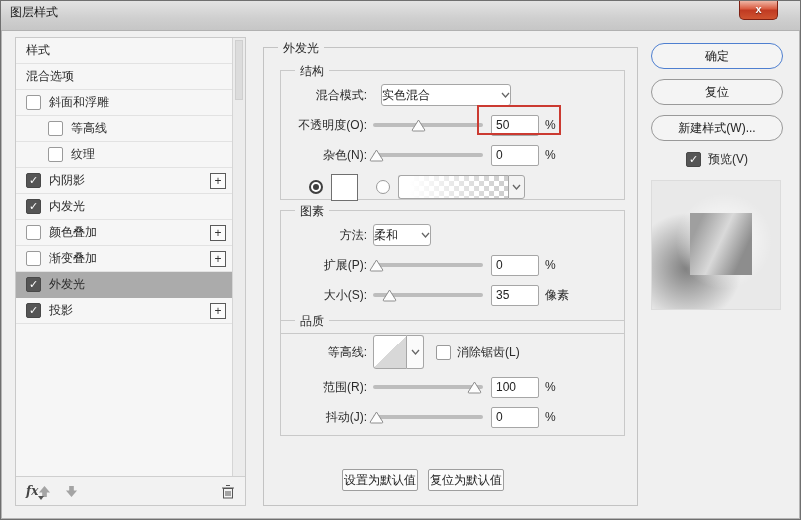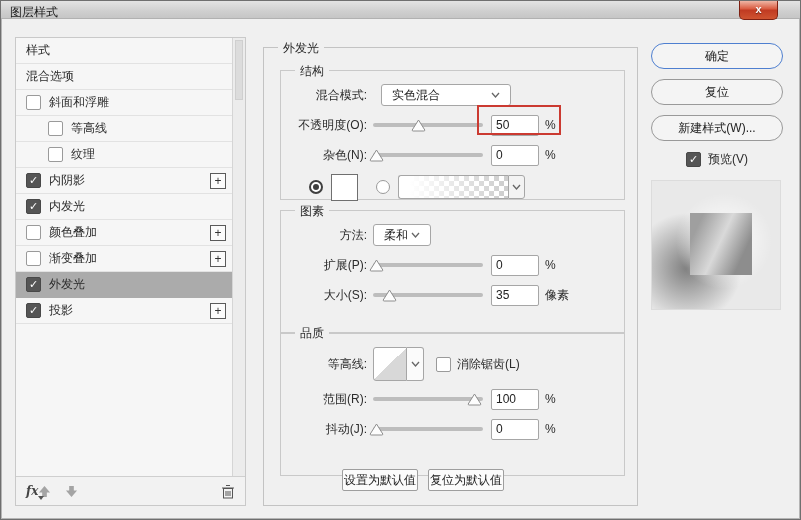--- a/index.html
+++ b/index.html
@@ -4,21 +4,21 @@
 <style>
   * { margin:0; padding:0; box-sizing:border-box; }
   html,body { width:801px; height:520px; font-family:"Liberation Sans","DejaVu Sans",sans-serif; }
   body { background:#fff; }
 
   .dialog { position:absolute; left:0; top:0; width:801px; height:520px;
     border:1px solid #6f6f6f; outline:1px solid #b5b5b5; outline-offset:-2px;
     background:#f0f0f0; overflow:hidden; }
 
   
-  .titlebar { position:relative; height:18px;
+  .titlebar { position:relative; height:30px;
     background:linear-gradient(#e3e3e3,#cfcfcf 60%,#c6c6c6);
     border-bottom:1px solid #b1b1b1; }
   .title-text { position:absolute; left:9px; top:3px; font-size:12px; color:#1c1c1c; }
   .close-btn { position:absolute; right:22px; top:0; width:39px; height:19px;
     background:linear-gradient(#efb6a5,#d9593e 45%,#c03a22 50%,#cf5330);
     border:1px solid #7e2012; border-top:none; border-radius:0 0 5px 5px;
     color:#fff; font-size:11px; font-weight:bold; text-align:center; line-height:17px;
     text-shadow:0 1px 1px rgba(0,0,0,.5); cursor:default; }
 
   
@@ -50,34 +50,34 @@
   .trash { margin-left:auto; display:flex; align-items:center; }
 
   
   .main-panel { position:absolute; left:262px; top:46px; width:375px; height:459px;
     border:1px solid #c3c3c3; }
   .legend { position:absolute; top:-8px; left:14px; background:#f0f0f0;
     padding:0 5px; font-size:12px; color:#2b2b2b; }
   .group { position:absolute; left:16px; width:345px; border:1px solid #c9c9c9; }
   .g-structure { top:22px; height:130px; }
   .g-elements  { top:162px; height:124px; }
-  .g-quality   { top:284px; height:144px; }
+  .g-quality   { top:272px; height:116px; }
 
   .row { display:flex; align-items:center; height:24px; margin-top:6px; }
   .row-label { flex:0 0 92px; text-align:right; font-size:12px; color:#2b2b2b; padding-right:6px; }
   .slider { position:relative; width:110px; height:14px; margin-right:8px; }
   .slider .track { position:absolute; left:0; right:0; top:5px; height:4px;
     background:#bdbdbd; border-radius:2px; }
   .slider .thumb { position:absolute; top:0; margin-left:-8px; }
   .val-box { width:48px; height:21px; background:#fff; border:1px solid #a6a6a6;
     border-radius:2px; font-size:12px; color:#222; padding:2px 4px; margin-right:6px; }
   .unit { font-size:12px; color:#2b2b2b; }
 
   .dropdown { height:22px; background:#fff; border:1px solid #a6a6a6; border-radius:3px;
-    display:flex; align-items:center; font-size:12px; color:#222; padding:0 10px; }
+    display:flex; align-items:center; font-size:12px; color:#222; padding:0 0; }
   .dd-text { flex:1; }
   .dd-wide { width:130px; }
   .dd-small { width:58px; }
 
   .red-box { position:absolute; border:2px solid #cb3a31; pointer-events:none; }
 
   .radio { width:14px; height:14px; border-radius:50%; border:1px solid #9a9a9a;
     background:#fff; margin:0 8px 0 4px; flex:0 0 auto; }
   .radio.sel { border:2px solid #3f3f3f; display:flex; align-items:center; justify-content:center; }
   .radio.sel:after { content:""; width:6px; height:6px; border-radius:50%; background:#3f3f3f; }

